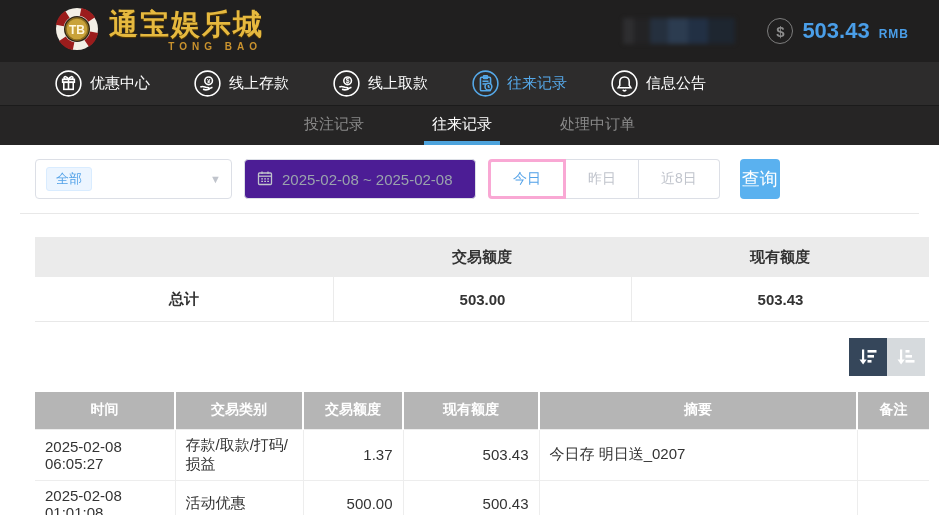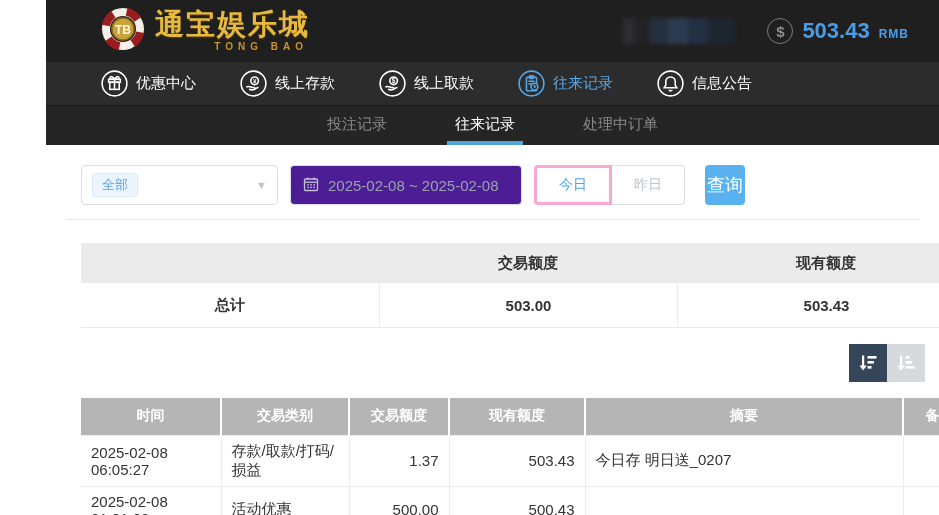--- a/index.html
+++ b/index.html
@@ -1,21 +1,21 @@
 <!DOCTYPE html>
 <html><head>
 <meta charset="utf-8">
 <style>
   * { margin:0; padding:0; box-sizing:border-box; }
   html,body { width:939px; height:515px; }
   body {
     font-family:"Liberation Sans","DejaVu Sans",sans-serif;
     background:#fff; color:#333; overflow:hidden;
   }
-  .page { width:939px; height:515px; overflow:hidden;padding-left:46px; }
+  .page { width:939px; height:515px; overflow:hidden; }
 
   
   .top-header {
     height:62px; background:#201f1f; display:flex; align-items:center;
     padding:0 30px 0 55px;
   }
   .brand { display:flex; align-items:center; gap:10px; cursor:pointer; }
   .brand-text { display:flex; flex-direction:column; }
   .brand-cn {
     font-size:29px; font-weight:bold; color:#e6b93f; letter-spacing:2px;
@@ -58,21 +58,21 @@
   .subtab {
     color:#8a8a8a; font-size:15px; line-height:36px; padding:0 8px;
     position:relative; cursor:pointer; white-space:nowrap;
   }
   .subtab.active { color:#ffffff; }
   .subtab.active::after {
     content:""; position:absolute; left:0; right:0; bottom:0; height:4px; background:#4da3dc;
   }
 
   
-  .filter-row { display:flex; align-items:center; margin:20px 0 0 35px; height:40px; }
+  .filter-row { display:flex; align-items:center; margin:14px 0 0 35px; height:40px; }
   .type-select {
     width:197px; height:40px; border:1px solid #dcdfe6; border-radius:4px;
     display:flex; align-items:center; padding:0 10px; cursor:pointer; background:#fff;
   }
   .select-tag {
     background:#ecf5ff; border:1px solid #d9ecff; color:#53a2e8;
     font-size:13px; padding:2px 9px; border-radius:3px;
   }
   .select-caret { margin-left:auto; color:#c0c4cc; font-size:11px; }
   .date-input {
@@ -255,20 +255,21 @@
           <line x1="4.2" y1="11.4" x2="6" y2="11.4"></line>
             <line x1="7.2" y1="11.4" x2="9" y2="11.4"></line>
             <line x1="10.2" y1="11.4" x2="12" y2="11.4"></line>
         </svg>
       </span>
       <span>2025-02-08 ~ 2025-02-08</span>
     </div>
     <div class="quick-group">
       <button class="quick-btn active">今日</button>
       <button class="quick-btn">昨日</button>
+      <button class="quick-btn">近8日</button>
     </div>
     <button class="search-btn">查询</button>
   </div>
 
   <div class="divider"></div>
 
   <div class="summary-table">
     <div class="summary-head">
       <div></div>
       <div>交易额度</div>

